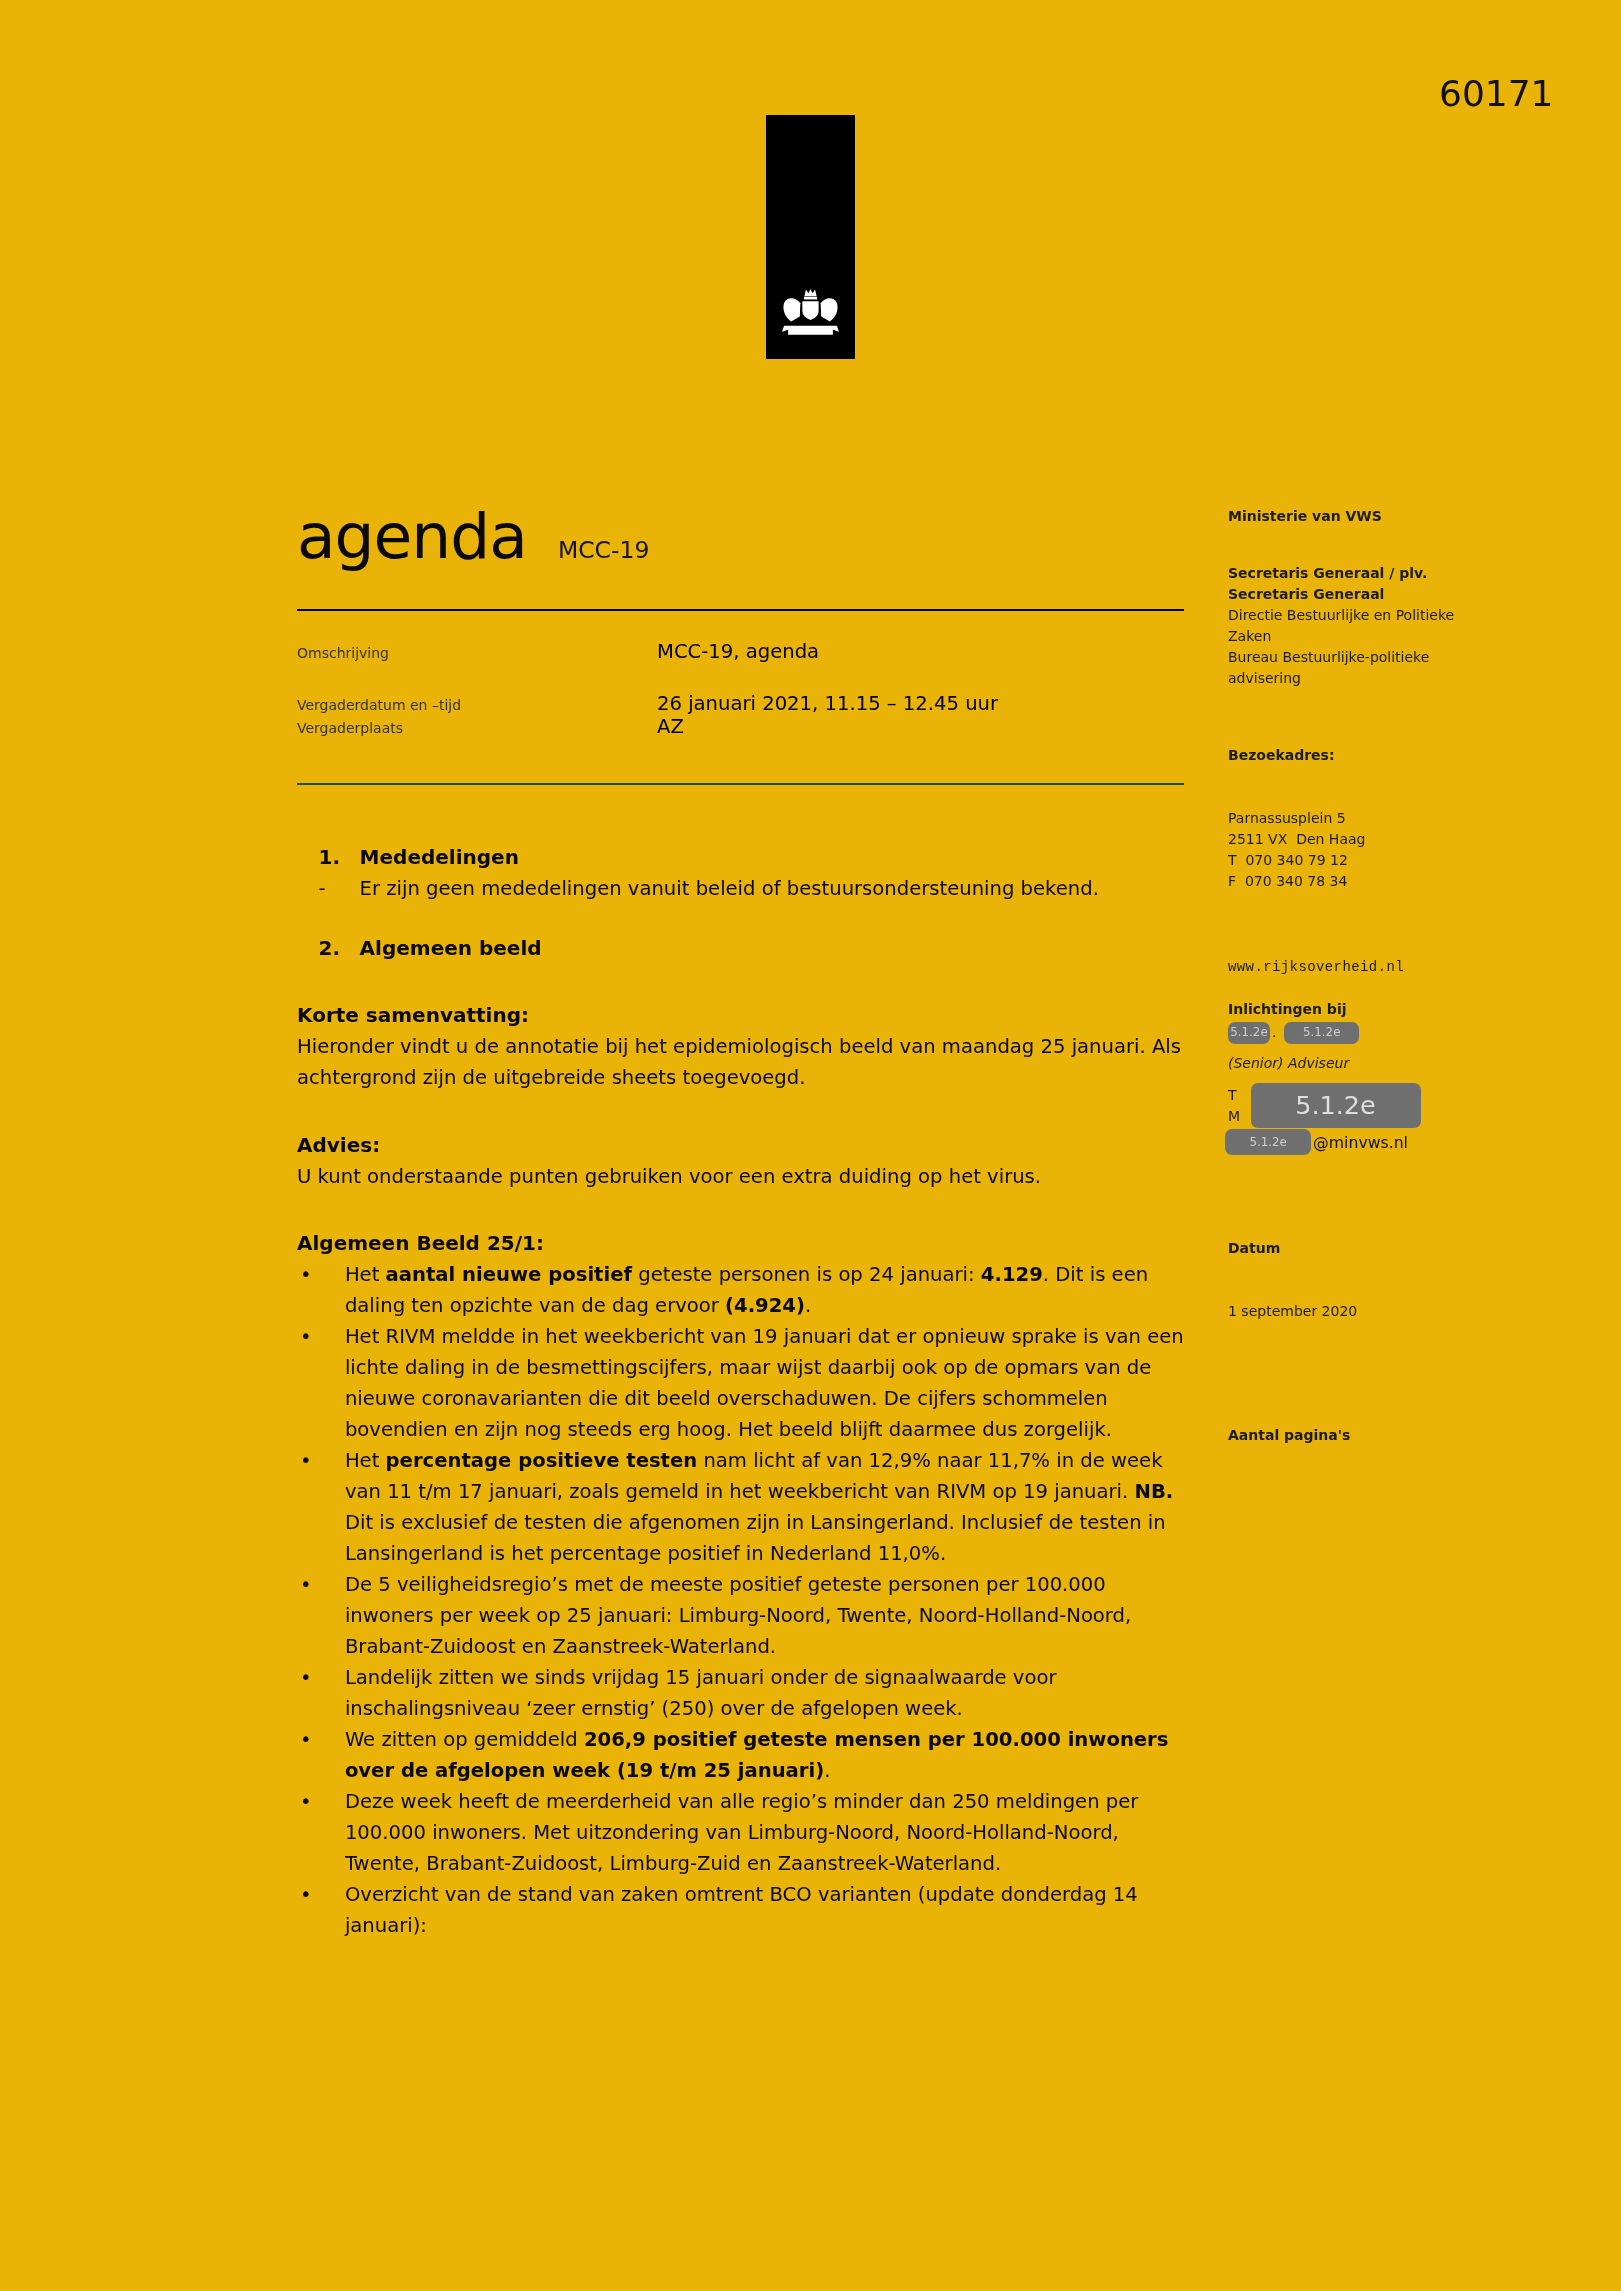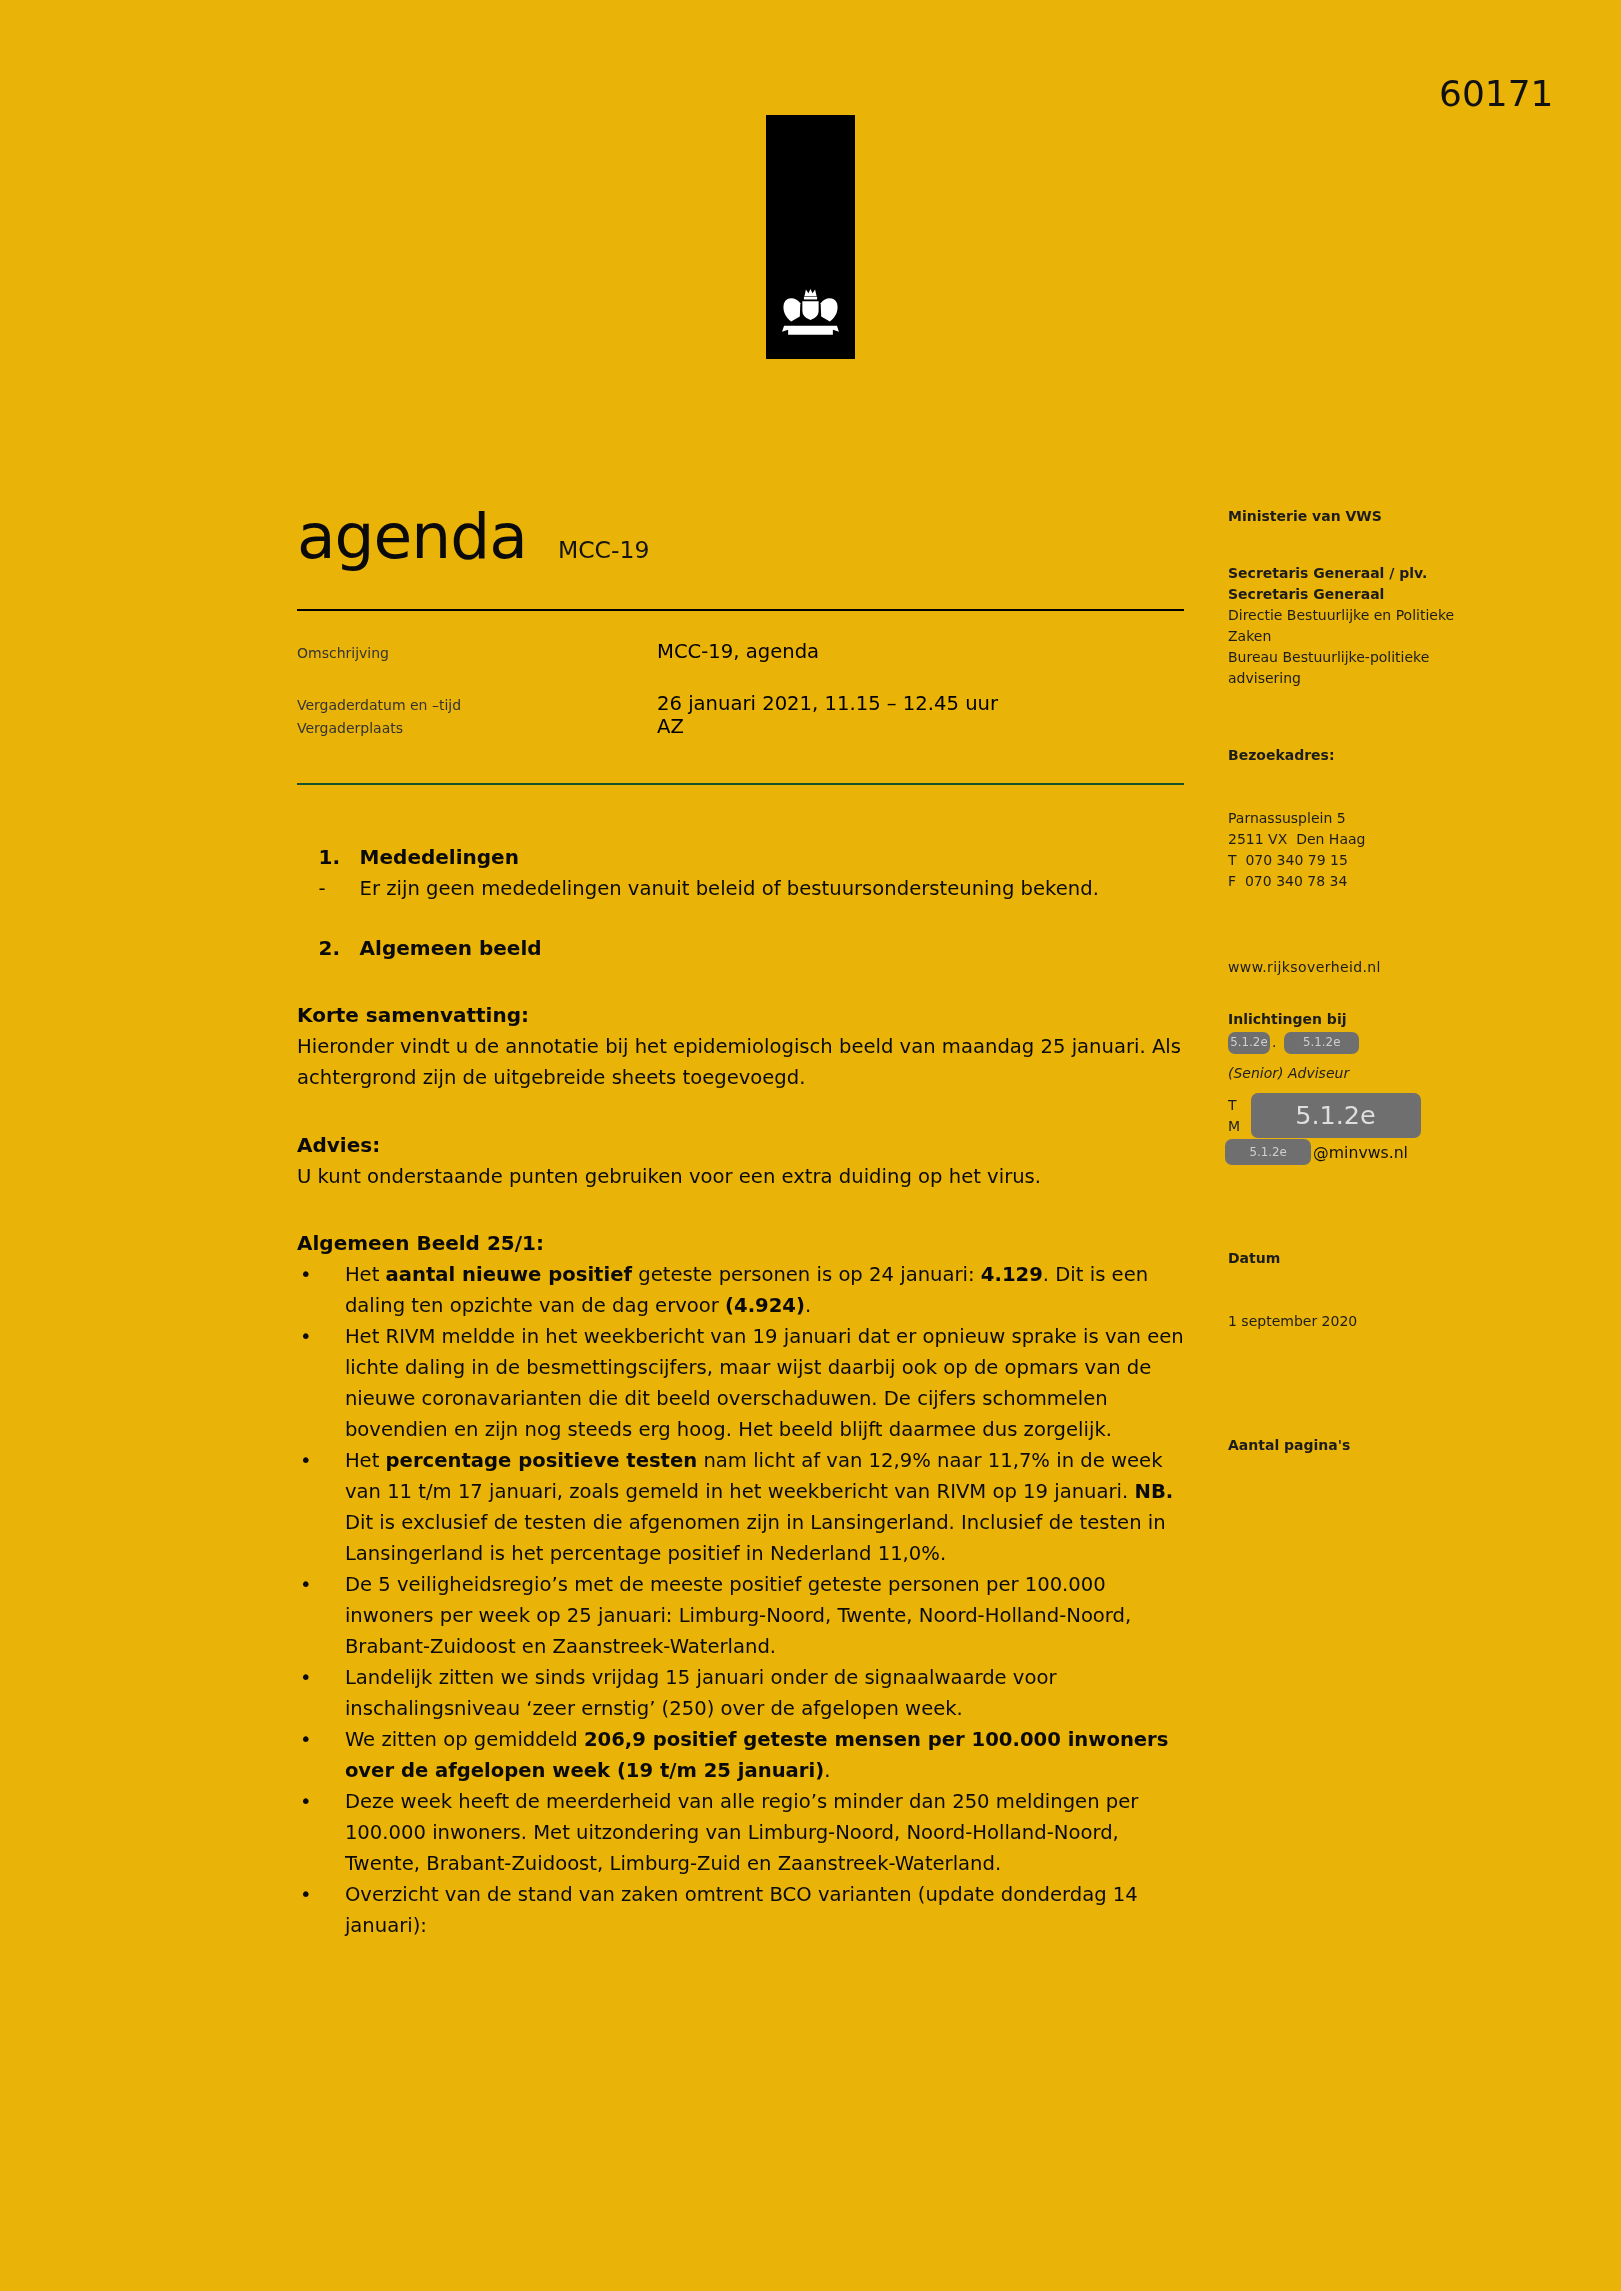--- a/index.html
+++ b/index.html
@@ -50,21 +50,21 @@
 
   
   .sidebar{position:absolute;left:1228px;top:506px;width:201px;font-size:14px;
            line-height:21px;color:#1c1c1c;}
   .sidebar div{white-space:pre;}
   .sb-bold{font-weight:bold;}
   .sb-italic{font-style:italic;}
   .ministry{font-weight:bold;margin-bottom:36px;}
   .org-block{margin-bottom:13.7px;}
   .address-block{margin-bottom:23.5px;}
-  .website{margin-bottom:31px;letter-spacing:0.4px;}
+  .website{margin-bottom:21px;letter-spacing:0.4px;font-family:Liberation Mono, monospace;}
 
   .redact{background:#6f6f6f;color:#cfcfcf;display:inline-flex;align-items:center;
           justify-content:center;white-space:pre;border-radius:7px;}
   .contact-row1{display:flex;align-items:center;margin-top:2px;}
   .redact-sm1{width:42px;height:21.6px;font-size:11.8px;}
   .redact-sm2{width:75px;height:21.6px;font-size:11.8px;margin-left:7.8px;}
   .sep{margin-left:2px;}
   .contact-role{margin-top:8.8px;margin-bottom:9.8px;}
   .tm-block{display:flex;align-items:stretch;}
   .tm-labels{width:22.5px;display:flex;flex-direction:column;justify-content:space-between;
@@ -187,21 +187,21 @@
     </div>
   </div>
 
   <div class="sidebar">
     <div class="ministry">Ministerie van VWS</div>
 
     <div class="org-block"><div style="font-weight: bold;">Secretaris Generaal / plv.</div><div style="font-weight: bold;">Secretaris Generaal</div><div>Directie Bestuurlijke en Politieke</div><div>Zaken</div><div>Bureau Bestuurlijke-politieke</div><div>advisering</div></div>
 
     <div class="address-block">
       <div class="sb-bold">Bezoekadres:</div>
-      <div><div>Parnassusplein 5</div><div>2511 VX  Den Haag</div><div>T  070 340 79 15</div><div>F  070 340 78 34</div></div>
+      <div><div>Parnassusplein 5</div><div>2511 VX  Den Haag</div><div>T  070 340 79 12</div><div>F  070 340 78 34</div></div>
     </div>
 
     <div class="website">www.rijksoverheid.nl</div>
 
     <div class="sb-bold">Inlichtingen bij</div>
     <div class="contact-row1">
       <span class="redact redact-sm1">5.1.2e</span>
       <span class="sep">.</span>
       <span class="redact redact-sm2">5.1.2e</span>
     </div>

